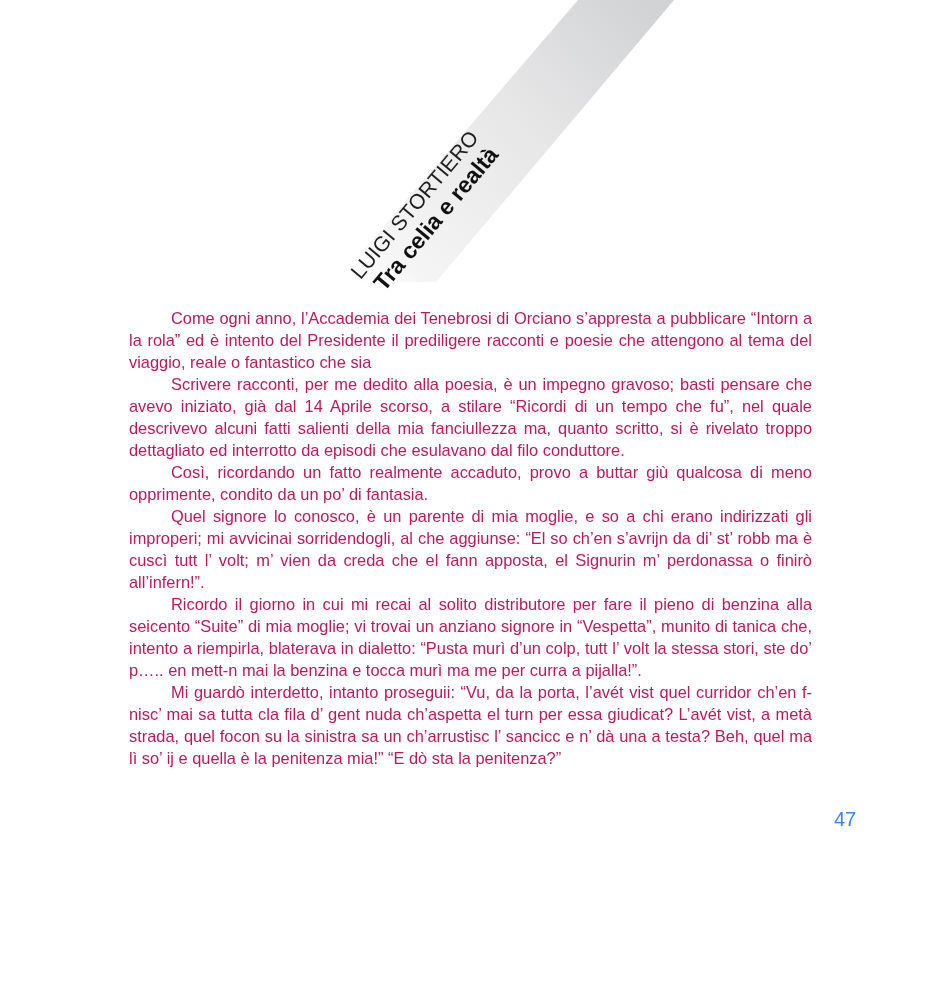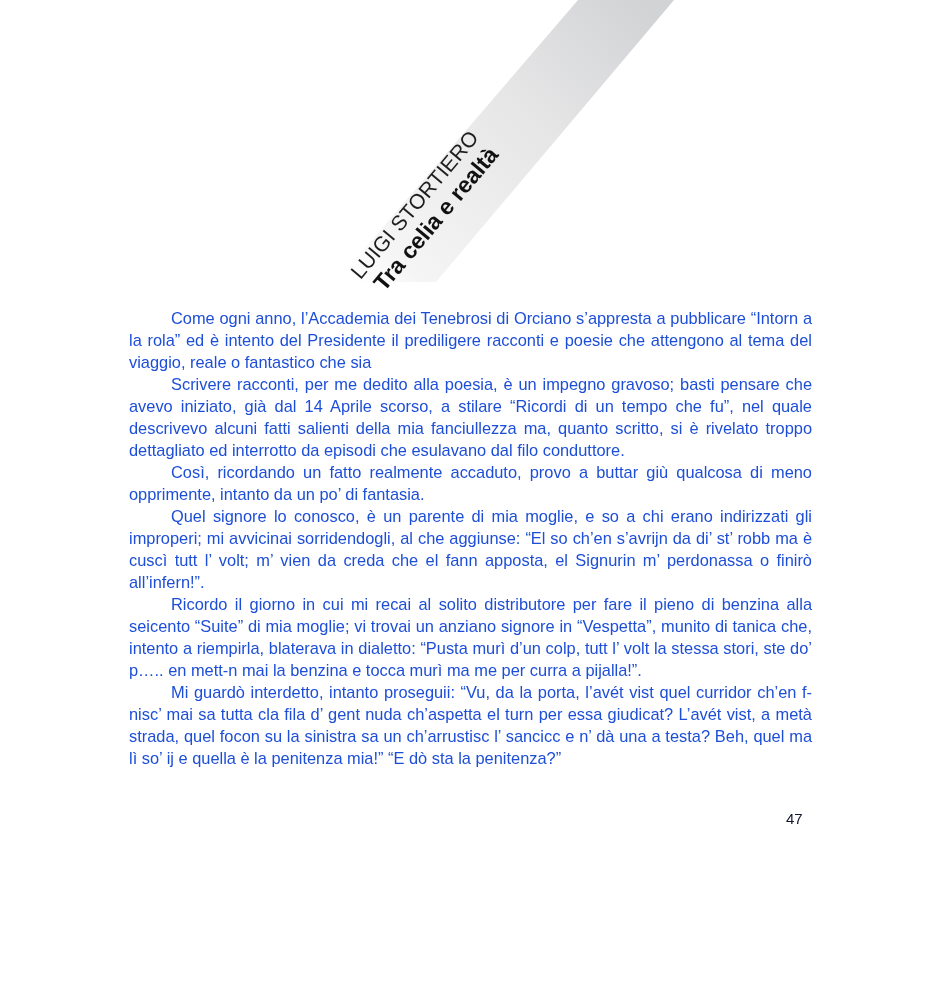--- a/index.html
+++ b/index.html
@@ -46,33 +46,33 @@
       margin-left: 6px;
     }
     .body-text {
       position: absolute;
       left: 129px;
       top: 307px;
       width: 683px;
       font-size: 16.4px;
       line-height: 22px;
       text-align: justify;
-      color: #1d4ed8;
+      color: #be185d;
     }
     .body-text p {
       margin: 0;
       text-indent: 42px;
     }
     .page-number {
       position: absolute;
-      left: 786px;
+      left: 834px;
       top: 808px;
-      font-size: 15px;
+      font-size: 20px;
       line-height: 22px;
-      color: #0f172a;
+      color: #3b82f6;
     }
   </style>
 </head>
 <body>
 
 <svg class="stripe" viewBox="0 0 942 1000" xmlns="http://www.w3.org/2000/svg">
   <defs>
     <linearGradient id="stripeGrad" x1="350" y1="275" x2="640" y2="0" gradientUnits="userSpaceOnUse">
       <stop offset="0" stop-color="#ffffff"></stop>
       <stop offset="0.12" stop-color="#f5f5f5"></stop>
@@ -84,19 +84,19 @@
 </svg>
 
 <div class="title-block">
   <span class="author">LUIGI STORTIERO</span>
   <span class="title">Tra celia e realtà</span>
 </div>
 
 <div class="body-text">
   <p>Come ogni anno, l’Accademia dei Tenebrosi di Orciano s’appresta a pubblicare “Intorn a la rola” ed è intento del Presidente il prediligere racconti e poesie che attengono al tema del viaggio, reale o fantastico che sia</p>
   <p>Scrivere racconti, per me dedito alla poesia, è un impegno gravoso; basti pensare che avevo iniziato, già dal 14 Aprile scorso, a stilare “Ricordi di un tempo che fu”, nel quale descrivevo alcuni fatti salienti della mia fanciullezza ma, quanto scritto, si è rivelato troppo dettagliato ed interrotto da episodi che esulavano dal filo conduttore.</p>
-  <p>Così, ricordando un fatto realmente accaduto, provo a buttar giù qualcosa di meno opprimente, intanto da un po’ di fantasia.</p>
+  <p>Così, ricordando un fatto realmente accaduto, provo a buttar giù qualcosa di meno opprimente, condito da un po’ di fantasia.</p>
   <p>Quel signore lo conosco, è un parente di mia moglie, e so a chi erano indirizzati gli improperi; mi avvicinai sorridendogli, al che aggiunse: “El so ch’en s’avrijn da di’ st’ robb ma è cuscì tutt l’ volt; m’ vien da creda che el fann apposta, el Signurin m’ perdonassa o finirò all’infern!”.</p>
   <p>Ricordo il giorno in cui mi recai al solito distributore per fare il pieno di benzina alla seicento “Suite” di mia moglie; vi trovai un anziano signore in “Vespetta”, munito di tanica che, intento a riempirla, blaterava in dialetto: “Pusta murì d’un colp, tutt l’ volt la stessa stori, ste do’ p….. en mett-n mai la benzina e tocca murì ma me per curra a pijalla!”.</p>
   <p>Mi guardò interdetto, intanto proseguii: “Vu, da la porta, l’avét vist quel curridor ch’en f-nisc’ mai sa tutta cla fila d’ gent nuda ch’aspetta el turn per essa giudicat? L’avét vist, a metà strada, quel focon su la sinistra sa un ch’arrustisc l’ sancicc e n’ dà una a testa? Beh, quel ma lì so’ ij e quella è la penitenza mia!”  “E dò sta la penitenza?”</p>
 </div>
 
 <div class="page-number">47</div>
 
 </body></html>

